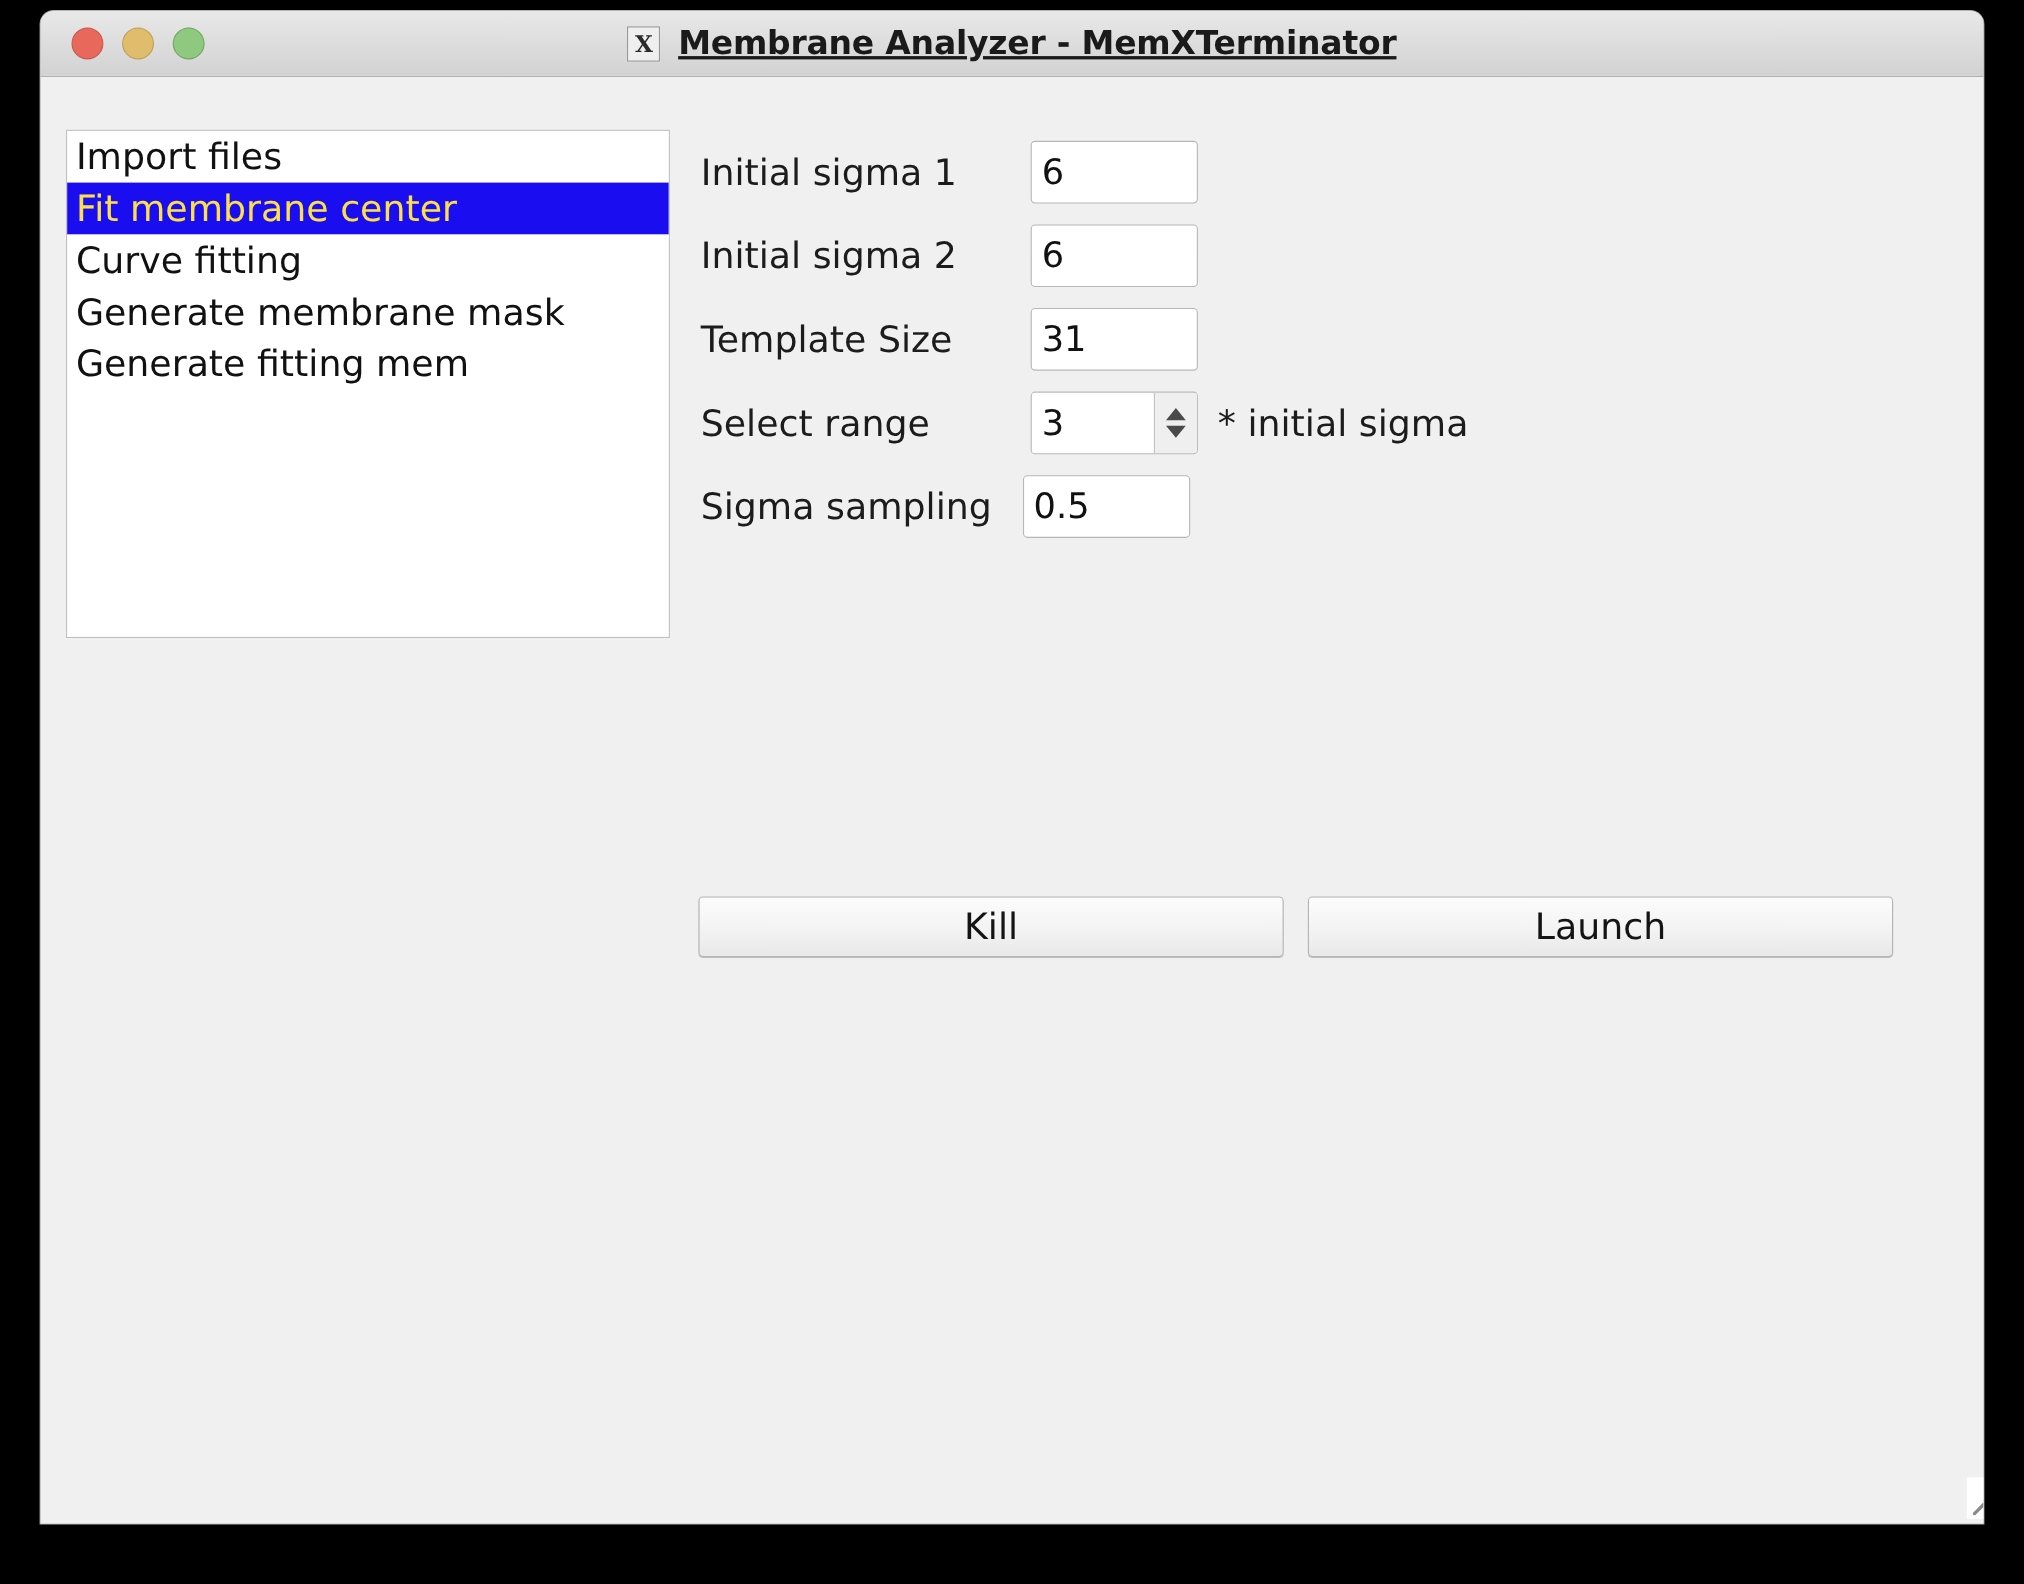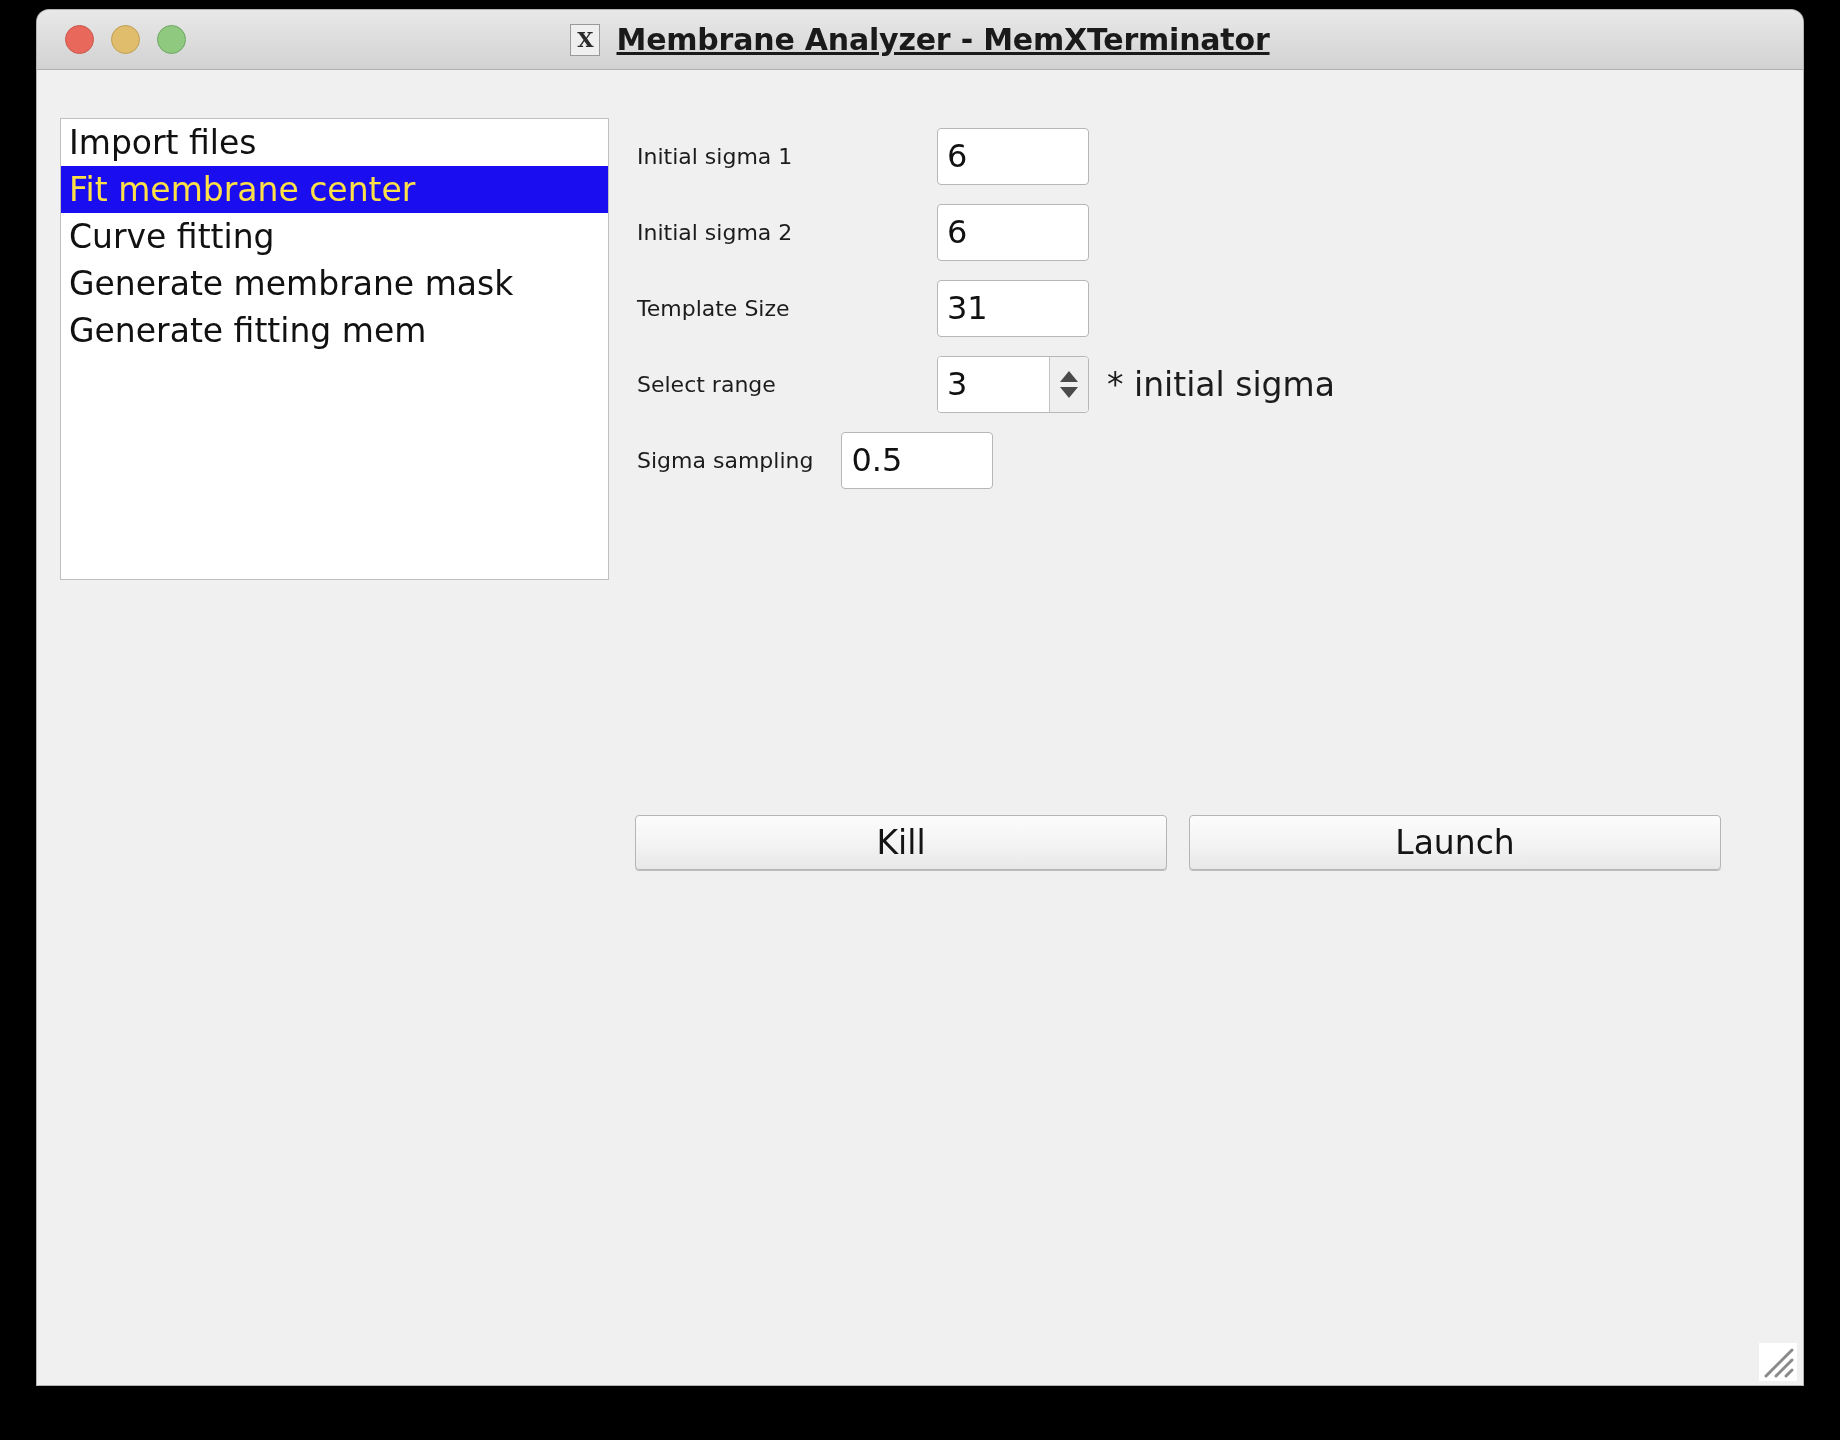--- a/index.html
+++ b/index.html
@@ -83,20 +83,21 @@
     white-space: nowrap;
     text-decoration: underline;
   }
 
   
   #content {
     position: relative;
     width: 100%;
     height: 1315px;
     background: #f0f0f0;
+    padding-left: 29px;
   }
 
   
   #task-list {
     position: absolute;
     left: 23px;
     top: 48px;
     width: 549px;
     height: 462px;
     background: #ffffff;
@@ -124,21 +125,21 @@
     left: 600px;
     top: 48px;
   }
   .form-row {
     display: flex;
     align-items: center;
     height: 76px;
     margin-bottom: 0;
   }
   .form-label {
-    font-size: 22px;
+    font-size: 33px;
     color: #1c1c1c;
     white-space: nowrap;
   }
   .lbl-w { width: 300px; }
   .field {
     box-sizing: border-box;
     background: #ffffff;
     border: 1px solid #b7b7b7;
     border-radius: 4px;
     height: 57px;

